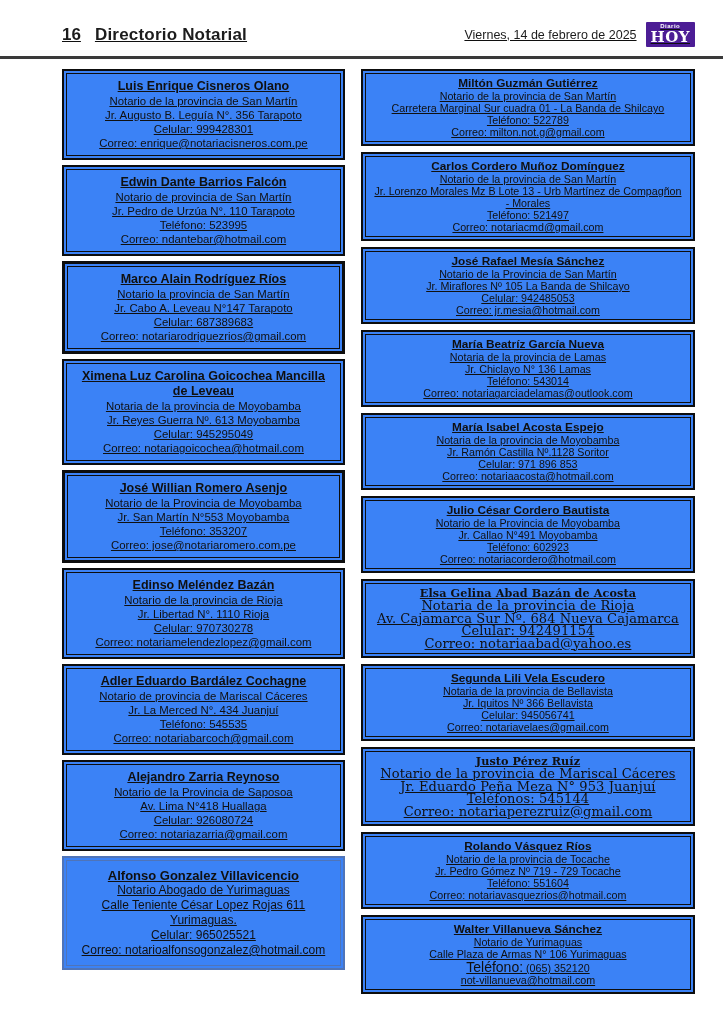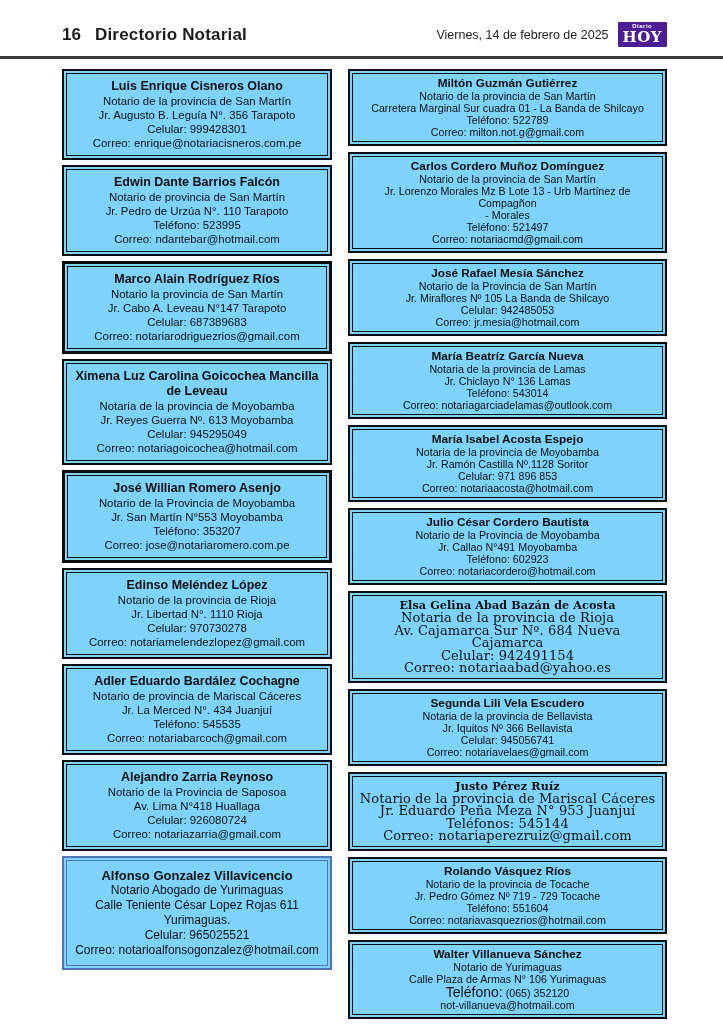--- a/index.html
+++ b/index.html
@@ -1,41 +1,41 @@
 <!DOCTYPE html>
 <html><head>
 <meta charset="utf-8">
 <style>
   html,body{margin:0;padding:0;}
   body{
     width:723px;height:1024px;background:#ffffff;overflow:hidden;
     font-family:"Liberation Sans", sans-serif;color:#101010;
   }
-  .page{box-sizing:border-box;padding:22px 56px 0 62px;}
+  .page{box-sizing:border-box;padding:22px 28px 0 62px;text-decoration:underline;}
 
   
   .hdr{display:flex;justify-content:space-between;align-items:center;margin-bottom:9px;}
   .hdr-left{display:flex;align-items:baseline;gap:14px;}
   .pg-num{font-size:17px;font-weight:bold;color:#1c1c1c;}
   .pg-title{font-size:17px;font-weight:bold;color:#1c1c1c;letter-spacing:.2px;}
   .hdr-right{display:flex;align-items:center;gap:9px;}
   .pg-date{font-size:12.5px;color:#1c1c1c;}
   .logo{background:#4c1d95;color:#fff;text-align:center;padding:1px 5px 2px;border-radius:1px;min-width:36px;}
   .logo-top{display:block;font-size:6px;font-weight:bold;letter-spacing:.5px;line-height:7px;}
   .logo-main{display:block;font-family:"DejaVu Serif", serif;font-weight:bold;font-size:15px;line-height:15px;letter-spacing:.5px;}
   .rule{height:3px;background:#3a3a3a;margin:0 -56px 10px -62px;}
 
   
   .cols{display:flex;gap:16px;}
   .col{display:flex;flex-direction:column;}
   .col-l{width:298px;gap:5px;}
   .col-r{width:352px;gap:6px;}
 
   
-  .card{border:2px solid #0d0d0d;padding:2px;background:#7dd3fc;}
+  .card{border:2px solid #0d0d0d;padding:2px;background:#3b82f6;}
   .card.heavy{border-width:3px;}
   .card-in{border:1px solid #0d0d0d;padding:5px 6px;text-align:center;}
   .nm{font-weight:bold;font-size:12.5px;line-height:15px;}
   .ln{font-size:11.4px;line-height:14px;}
   .col-r .card-in{padding:3px 5px;}
   .col-r .nm{font-size:11.8px;line-height:13px;}
   .col-r .ln{font-size:10.7px;line-height:12px;}
   .card.blue{border-color:#4f74b8;}
   .card.blue .card-in{border-color:#4f74b8;padding:7px 6px;}
   .card.blue .nm{font-size:13px;text-align:center;}
@@ -115,21 +115,21 @@
         <div class="nm">José Willian Romero Asenjo</div>
         <div class="ln">Notario de la Provincia de Moyobamba</div>
         <div class="ln">Jr. San Martín N°553 Moyobamba</div>
         <div class="ln">Teléfono: 353207</div>
         <div class="ln">Correo: jose@notariaromero.com.pe</div>
       </div>
         </div>
 
       <div class="card">
           <div class="card-in">
-        <div class="nm">Edinso Meléndez López</div>
+        <div class="nm">Edinso Meléndez Bazán</div>
         <div class="ln">Notario de la provincia de Rioja</div>
         <div class="ln">Jr. Libertad N°. 1110 Rioja</div>
         <div class="ln">Celular: 970730278</div>
         <div class="ln">Correo: notariamelendezlopez@gmail.com</div>
       </div>
         </div>
 
       <div class="card">
           <div class="card-in">
         <div class="nm">Adler Eduardo Bardález Cochagne</div>

